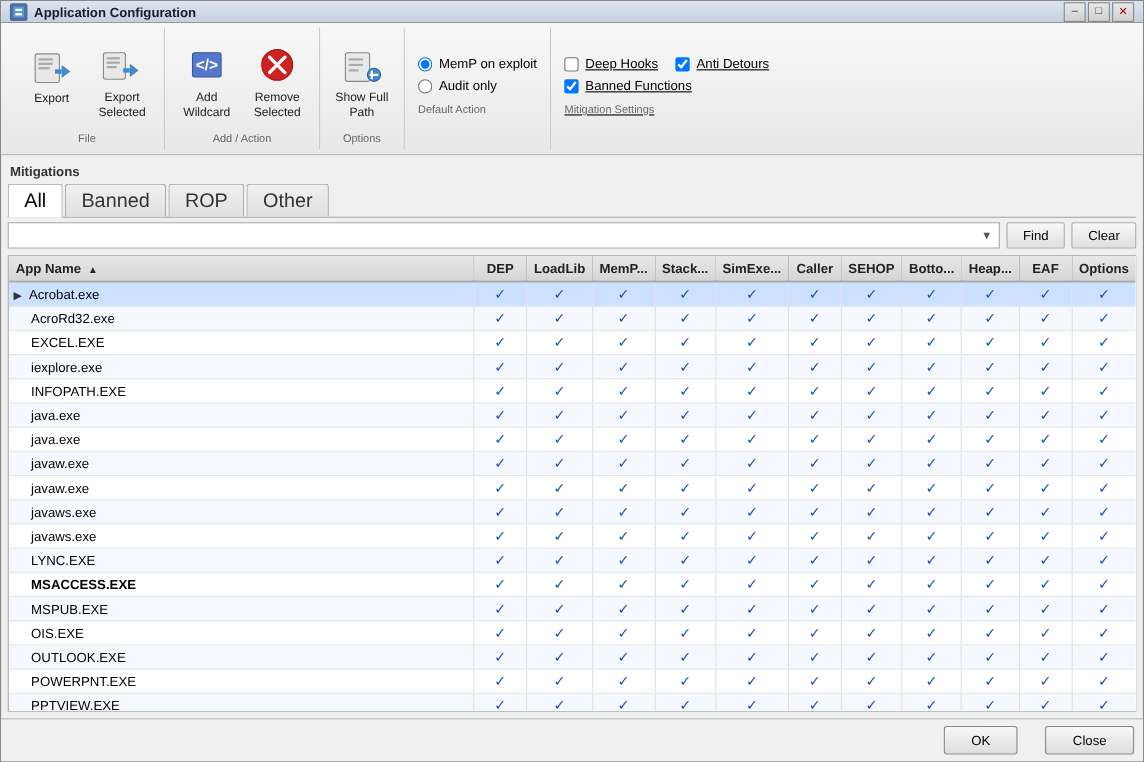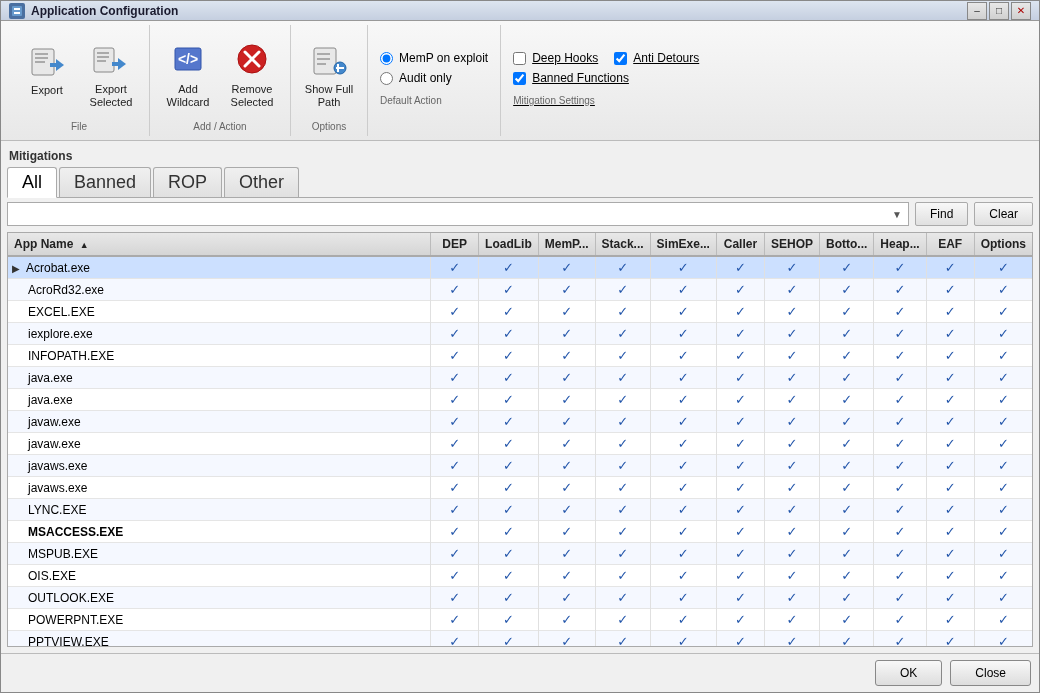--- a/index.html
+++ b/index.html
@@ -276,21 +276,21 @@
     .checkmark {
       color: #2255aa;
       font-size: 13px;
       display: inline-block;
     }
 
     .bottom-bar {
       display: flex;
       justify-content: flex-end;
       align-items: center;
-      gap: 8px;
+      gap: 25px;
       padding: 6px 8px;
       border-top: 1px solid #bbb;
       background: #f0f0f0;
       flex-shrink: 0;
     }
     .bottom-btn {
       height: 26px;
       padding: 0 24px;
       border: 1px solid #888;
       background: linear-gradient(to bottom, #f8f8f8, #ddd);

